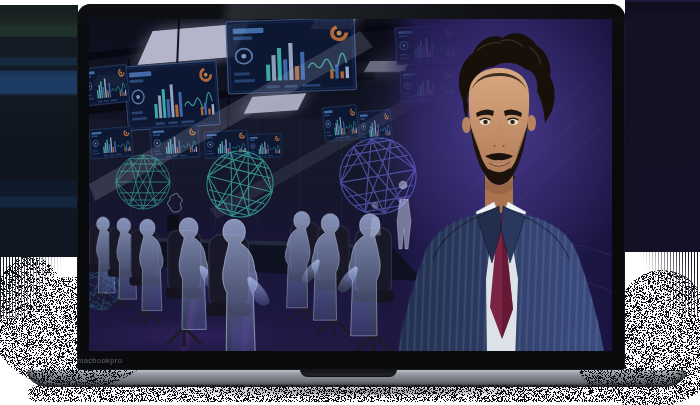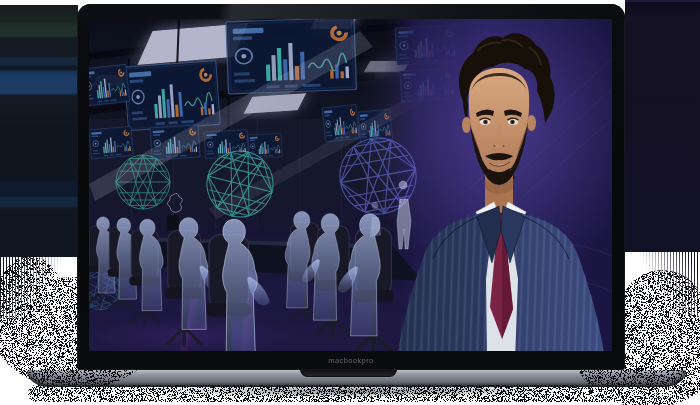--- a/index.html
+++ b/index.html
@@ -44,21 +44,21 @@
 
   
   .lid{position:absolute;left:77px;top:4px;width:548px;height:366px;z-index:5;
     background:linear-gradient(180deg,#15171b 0%,#0b0c0f 6%,#08090b 55%,#0a0b0d 100%);
     border-radius:14px 14px 3px 3px;
     box-shadow:inset 0 0 0 1px rgba(60,64,70,.25);}
   .bezel-sheen{position:absolute;left:0;top:0;width:100%;height:15px;border-radius:14px 14px 0 0;
     background:linear-gradient(100deg,#0d0f12 0%,#0d0f12 26%,#272b30 28.5%,#1d2126 45%,#101215 72%,#0a0c0e 100%);}
   .screen{position:absolute;left:12px;top:15px;width:523px;height:332px;overflow:hidden;
     background:linear-gradient(180deg,#0b0f16 0%,#10141f 18%,#141926 42%,#181631 62%,#1d1940 80%,#231c48 100%);}
-  .brand{position:absolute;left:0;bottom:5px;width:100%;text-align:center;
+  .brand{position:absolute;left:0;bottom:5px;width:100%;
     font-size:7.5px;letter-spacing:.4px;color:#63666c;}
 
   
   .ceiling{position:absolute;left:0;top:0;width:420px;height:112px;
     background:linear-gradient(188deg,#0a0d12 20%,#0e131b 60%,rgba(14,19,27,0) 100%);}
   .ceiling:before,.ceiling:after{content:"";position:absolute;background:#05070a;}
   .ceiling:before{left:-20px;top:18px;width:300px;height:7px;transform:rotate(-7deg);box-shadow:0 26px 0 #070a0e,0 54px 0 #060809;}
   .ceiling:after{left:150px;top:6px;width:280px;height:6px;transform:rotate(-4deg);box-shadow:0 30px 0 #070a0e;}
   .light-panel{position:absolute;background:#dcdfef;filter:blur(.6px);
     box-shadow:0 0 16px rgba(214,219,242,.55);}

